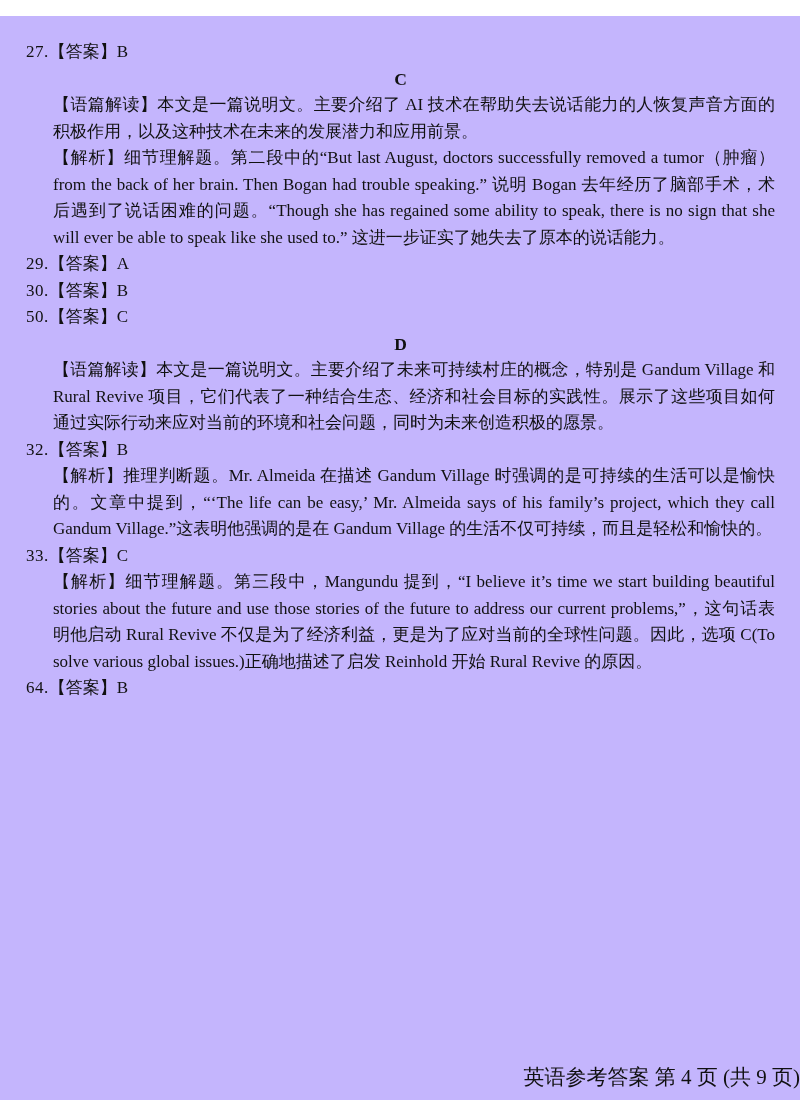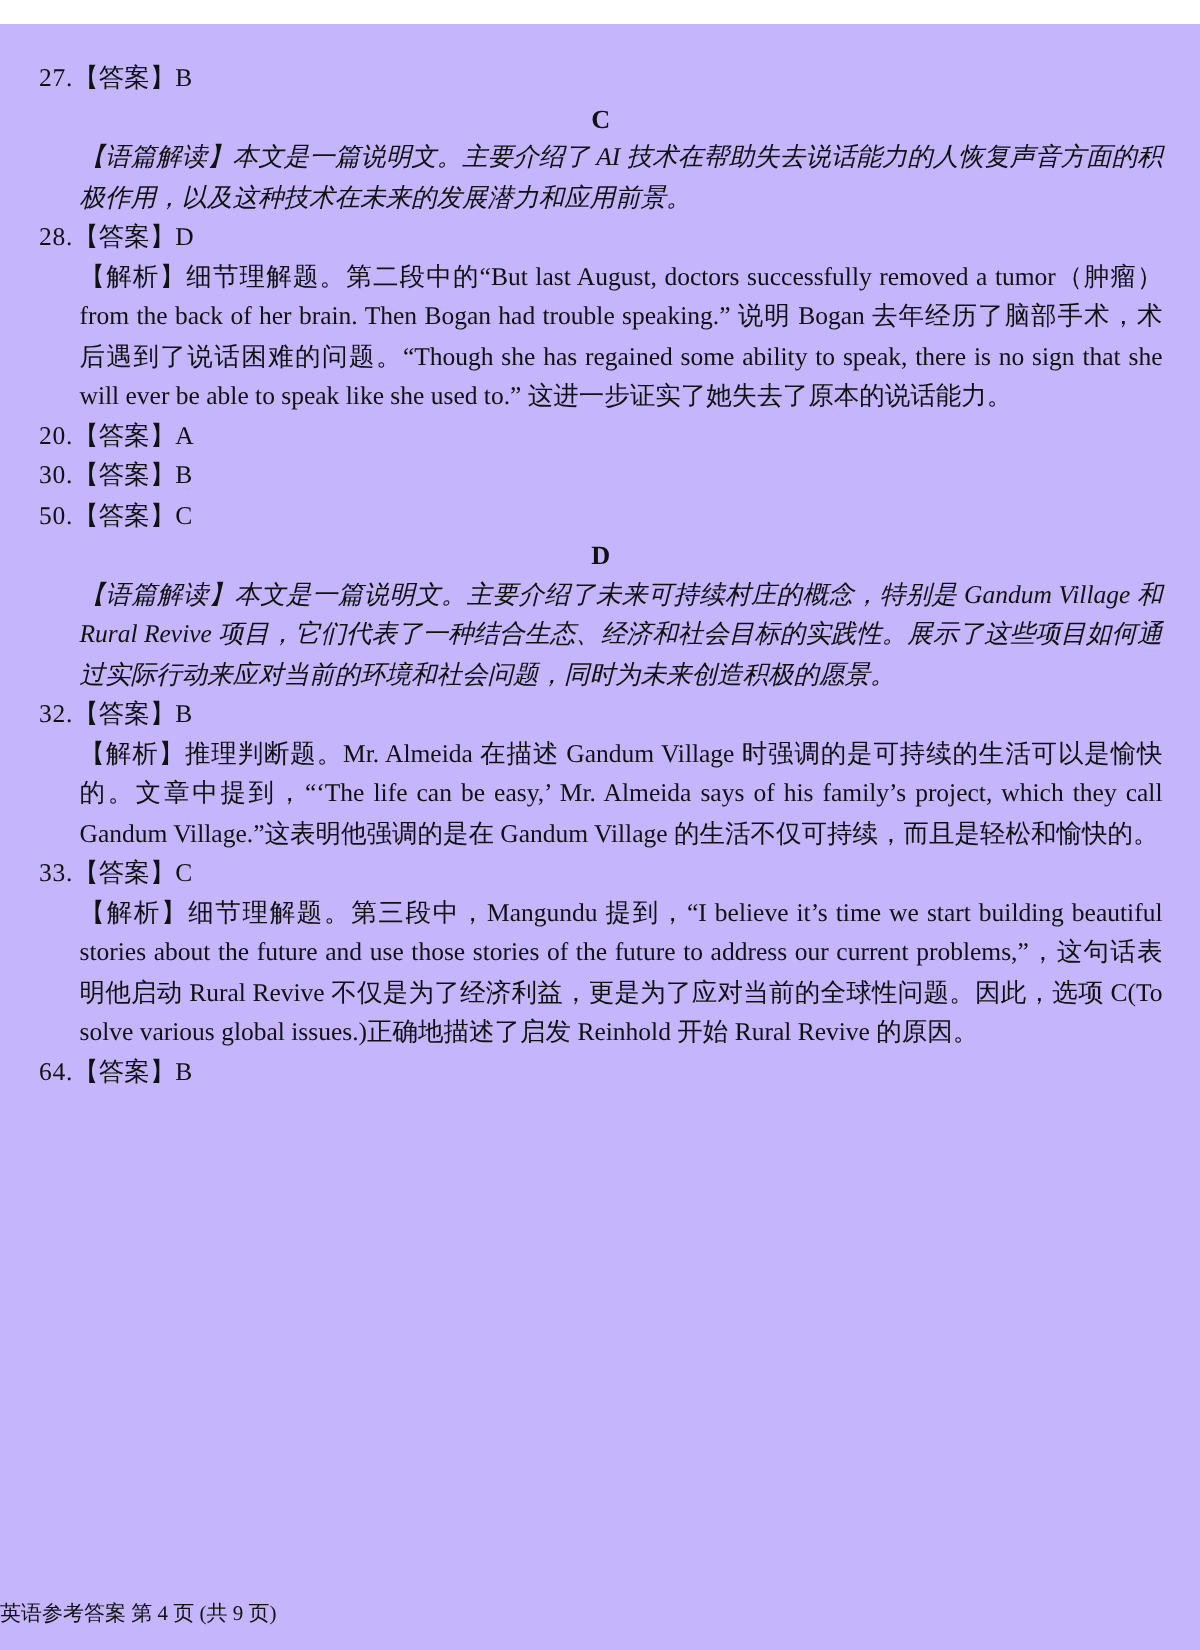--- a/index.html
+++ b/index.html
@@ -23,45 +23,44 @@
   .para {
     margin-left: 27px;
     text-align: justify;
     text-justify: inter-ideograph;
   }
   .section-letter {
     text-align: center;
     font-weight: bold;
     font-size: 17.5px;
   }
-  .passage { font-style: italic; }
+  .passage { }
   .footer {
     position: absolute;
     left: 0;
     top: 1048px;
     width: 100%;
-    text-align: left;
-    font-size: 14px;
+    text-align: right;
+    font-size: 21px;
     color: #111111;
   }
 </style>
 </head>
 <body>
 
 <div class="page">
 
   <p class="qline"><span class="qnum">27.</span><span>【答案】</span><span>B</span></p>
 
   <p class="section-letter">C</p>
   <p class="para passage"><span>【语篇解读】</span><span>本文是一篇说明文。主要介绍了 AI 技术在帮助失去说话能力的人恢复声音方面的积极作用，以及这种技术在未来的发展潜力和应用前景。</span></p>
 
-  <p class="qline"><span class="qnum">28.</span><span>【答案】</span><span>D</span></p>
   <p class="para"><span>【解析】</span><span>细节理解题。第二段中的“But last August, doctors successfully removed a tumor（肿瘤）from the back of her brain. Then Bogan had trouble speaking.” 说明 Bogan 去年经历了脑部手术，术后遇到了说话困难的问题。“Though she has regained some ability to speak, there is no sign that she will ever be able to speak like she used to.” 这进一步证实了她失去了原本的说话能力。</span></p>
 
-  <p class="qline"><span class="qnum">20.</span><span>【答案】</span><span>A</span></p>
+  <p class="qline"><span class="qnum">29.</span><span>【答案】</span><span>A</span></p>
 
   <p class="qline"><span class="qnum">30.</span><span>【答案】</span><span>B</span></p>
 
   <p class="qline"><span class="qnum">50.</span><span>【答案】</span><span>C</span></p>
 
   <p class="section-letter">D</p>
   <p class="para passage"><span>【语篇解读】</span><span>本文是一篇说明文。主要介绍了未来可持续村庄的概念，特别是 Gandum Village 和 Rural Revive 项目，它们代表了一种结合生态、经济和社会目标的实践性。展示了这些项目如何通过实际行动来应对当前的环境和社会问题，同时为未来创造积极的愿景。</span></p>
 
   <p class="qline"><span class="qnum">32.</span><span>【答案】</span><span>B</span></p>
   <p class="para"><span>【解析】</span><span>推理判断题。Mr. Almeida 在描述 Gandum Village 时强调的是可持续的生活可以是愉快的。文章中提到，“‘The life can be easy,’ Mr. Almeida says of his family’s project, which they call Gandum Village.”这表明他强调的是在 Gandum Village 的生活不仅可持续，而且是轻松和愉快的。</span></p>

